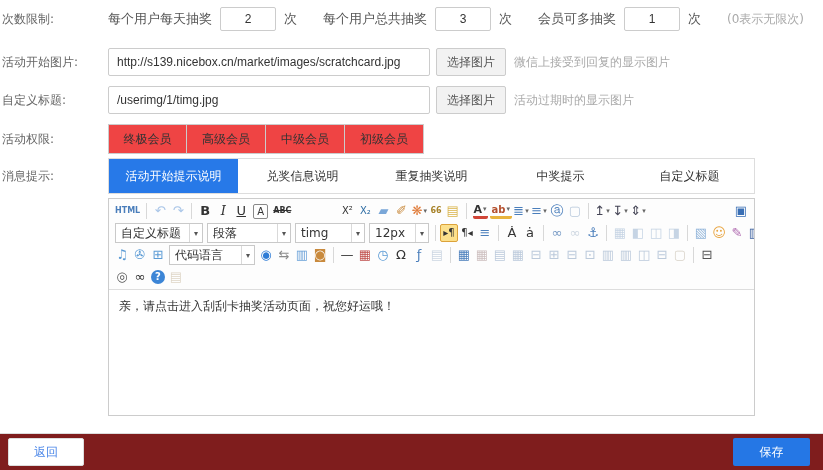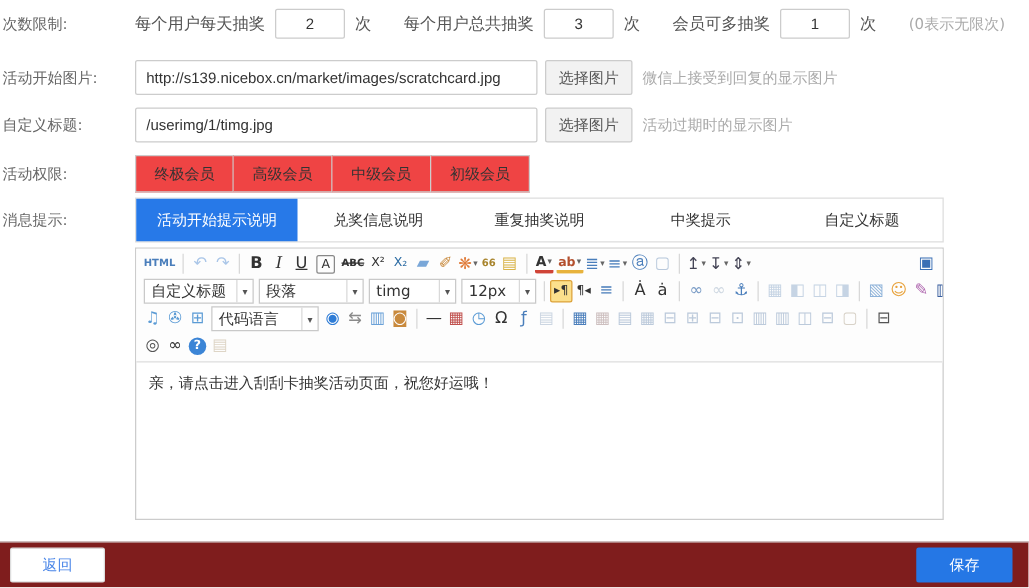--- a/index.html
+++ b/index.html
@@ -131,21 +131,21 @@
             <span class="ico txt" style="color: rgb(74, 126, 187);">HTML</span>
             <span class="sep"></span>
             <span class="ico" style="color: rgb(170, 198, 232);">↶</span>
             <span class="ico" style="color: rgb(170, 198, 232);">↷</span>
             <span class="sep"></span>
             <span class="ico b" style="color: rgb(51, 51, 51);">B</span>
             <span class="ico i" style="color: rgb(51, 51, 51);">I</span>
             <span class="ico u" style="color: rgb(51, 51, 51);">U</span>
             <span class="ico boxed" style="color: rgb(51, 51, 51);">A</span>
             <span class="ico txt strike" style="color: rgb(51, 51, 51);">ABC</span>
-            <span class="ico sup" style="color: rgb(51, 51, 51);">X²</span>
+            <span class="ico sup" style="color: rgb(51, 51, 51); margin-left: 45px;">X²</span>
             <span class="ico sup" style="color: rgb(46, 109, 164);">X₂</span>
             <span class="ico" style="color: rgb(122, 167, 216);">▰</span>
             <span class="ico" style="color: rgb(201, 138, 61);">✐</span>
             <span class="ico" style="color: rgb(224, 123, 57);">❋<span class="caret">▾</span></span>
             <span class="ico txt b" style="color: rgb(168, 132, 44);">66</span>
             <span class="ico" style="color: rgb(217, 180, 74);">▤</span>
             <span class="sep"></span>
             <span class="ico fc" style="color: rgb(51, 51, 51);">A<span class="caret">▾</span></span>
             <span class="ico txt hl" style="color: rgb(180, 80, 46);">ab<span class="caret">▾</span></span>
             <span class="ico" style="color: rgb(74, 126, 187);">≣<span class="caret">▾</span></span>

